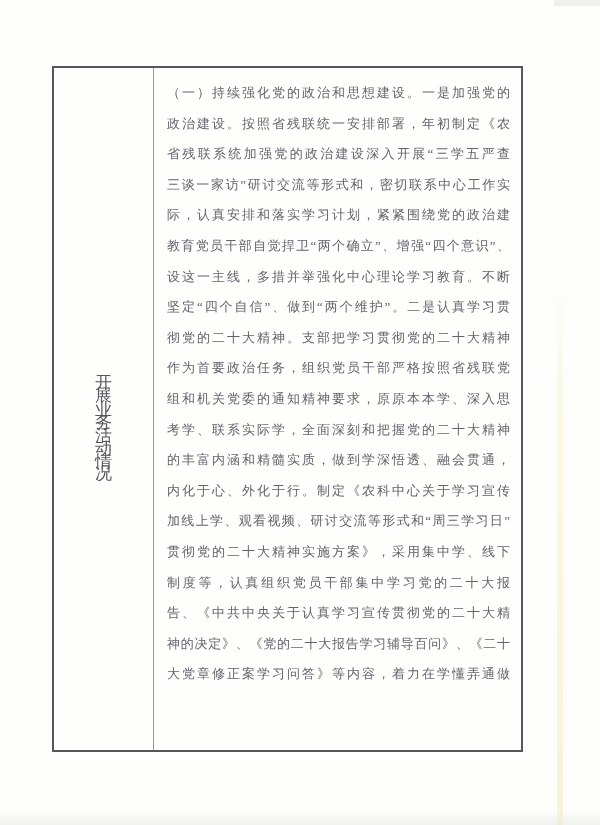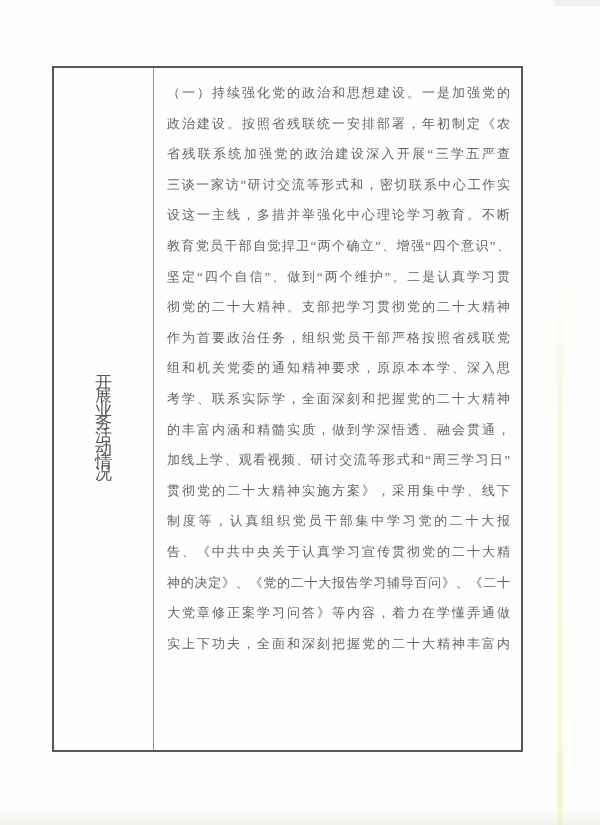--- a/index.html
+++ b/index.html
@@ -96,35 +96,36 @@
 
     <div class="header-cell">
       <div class="vertical-label">开展业务活动情况</div>
     </div>
 
     <div class="content-cell">
       <div class="text-line">（一）持续强化党的政治和思想建设。一是加强党的</div>
       <div class="text-line">政治建设。按照省残联统一安排部署，年初制定《农</div>
       <div class="text-line">省残联系统加强党的政治建设深入开展“三学五严查</div>
       <div class="text-line">三谈一家访”研讨交流等形式和，密切联系中心工作实</div>
+      <div class="text-line">际，认真安排和落实学习计划，紧紧围绕党的政治建</div>
+      <div class="text-line">教育党员干部自觉捍卫“两个确立”、增强“四个意识”、</div>
       <div class="text-line">设这一主线，多措并举强化中心理论学习教育。不断</div>
-      <div class="text-line">教育党员干部自觉捍卫“两个确立”、增强“四个意识”、</div>
       <div class="text-line">坚定“四个自信”、做到“两个维护”。二是认真学习贯</div>
       <div class="text-line">彻党的二十大精神。支部把学习贯彻党的二十大精神</div>
       <div class="text-line">作为首要政治任务，组织党员干部严格按照省残联党</div>
       <div class="text-line">组和机关党委的通知精神要求，原原本本学、深入思</div>
       <div class="text-line">考学、联系实际学，全面深刻和把握党的二十大精神</div>
       <div class="text-line">的丰富内涵和精髓实质，做到学深悟透、融会贯通，</div>
+      <div class="text-line">内化于心、外化于行。制定《农科中心关于学习宣传</div>
       <div class="text-line">加线上学、观看视频、研讨交流等形式和“周三学习日”</div>
       <div class="text-line">贯彻党的二十大精神实施方案》，采用集中学、线下</div>
       <div class="text-line">制度等，认真组织党员干部集中学习党的二十大报</div>
       <div class="text-line">告、《中共中央关于认真学习宣传贯彻党的二十大精</div>
       <div class="text-line">神的决定》、《党的二十大报告学习辅导百问》、《二十</div>
       <div class="text-line">大党章修正案学习问答》等内容，着力在学懂弄通做</div>
-      <div class="text-line">实上下功夫，全面和深刻把握党的二十大精神丰富内</div>
     </div>
 
   </div>
 
   <div class="scan-edge-right"></div>
   <div class="scan-edge-bottom"></div>
   <div class="scan-corner-top-right"></div>
 
 </div>
 

